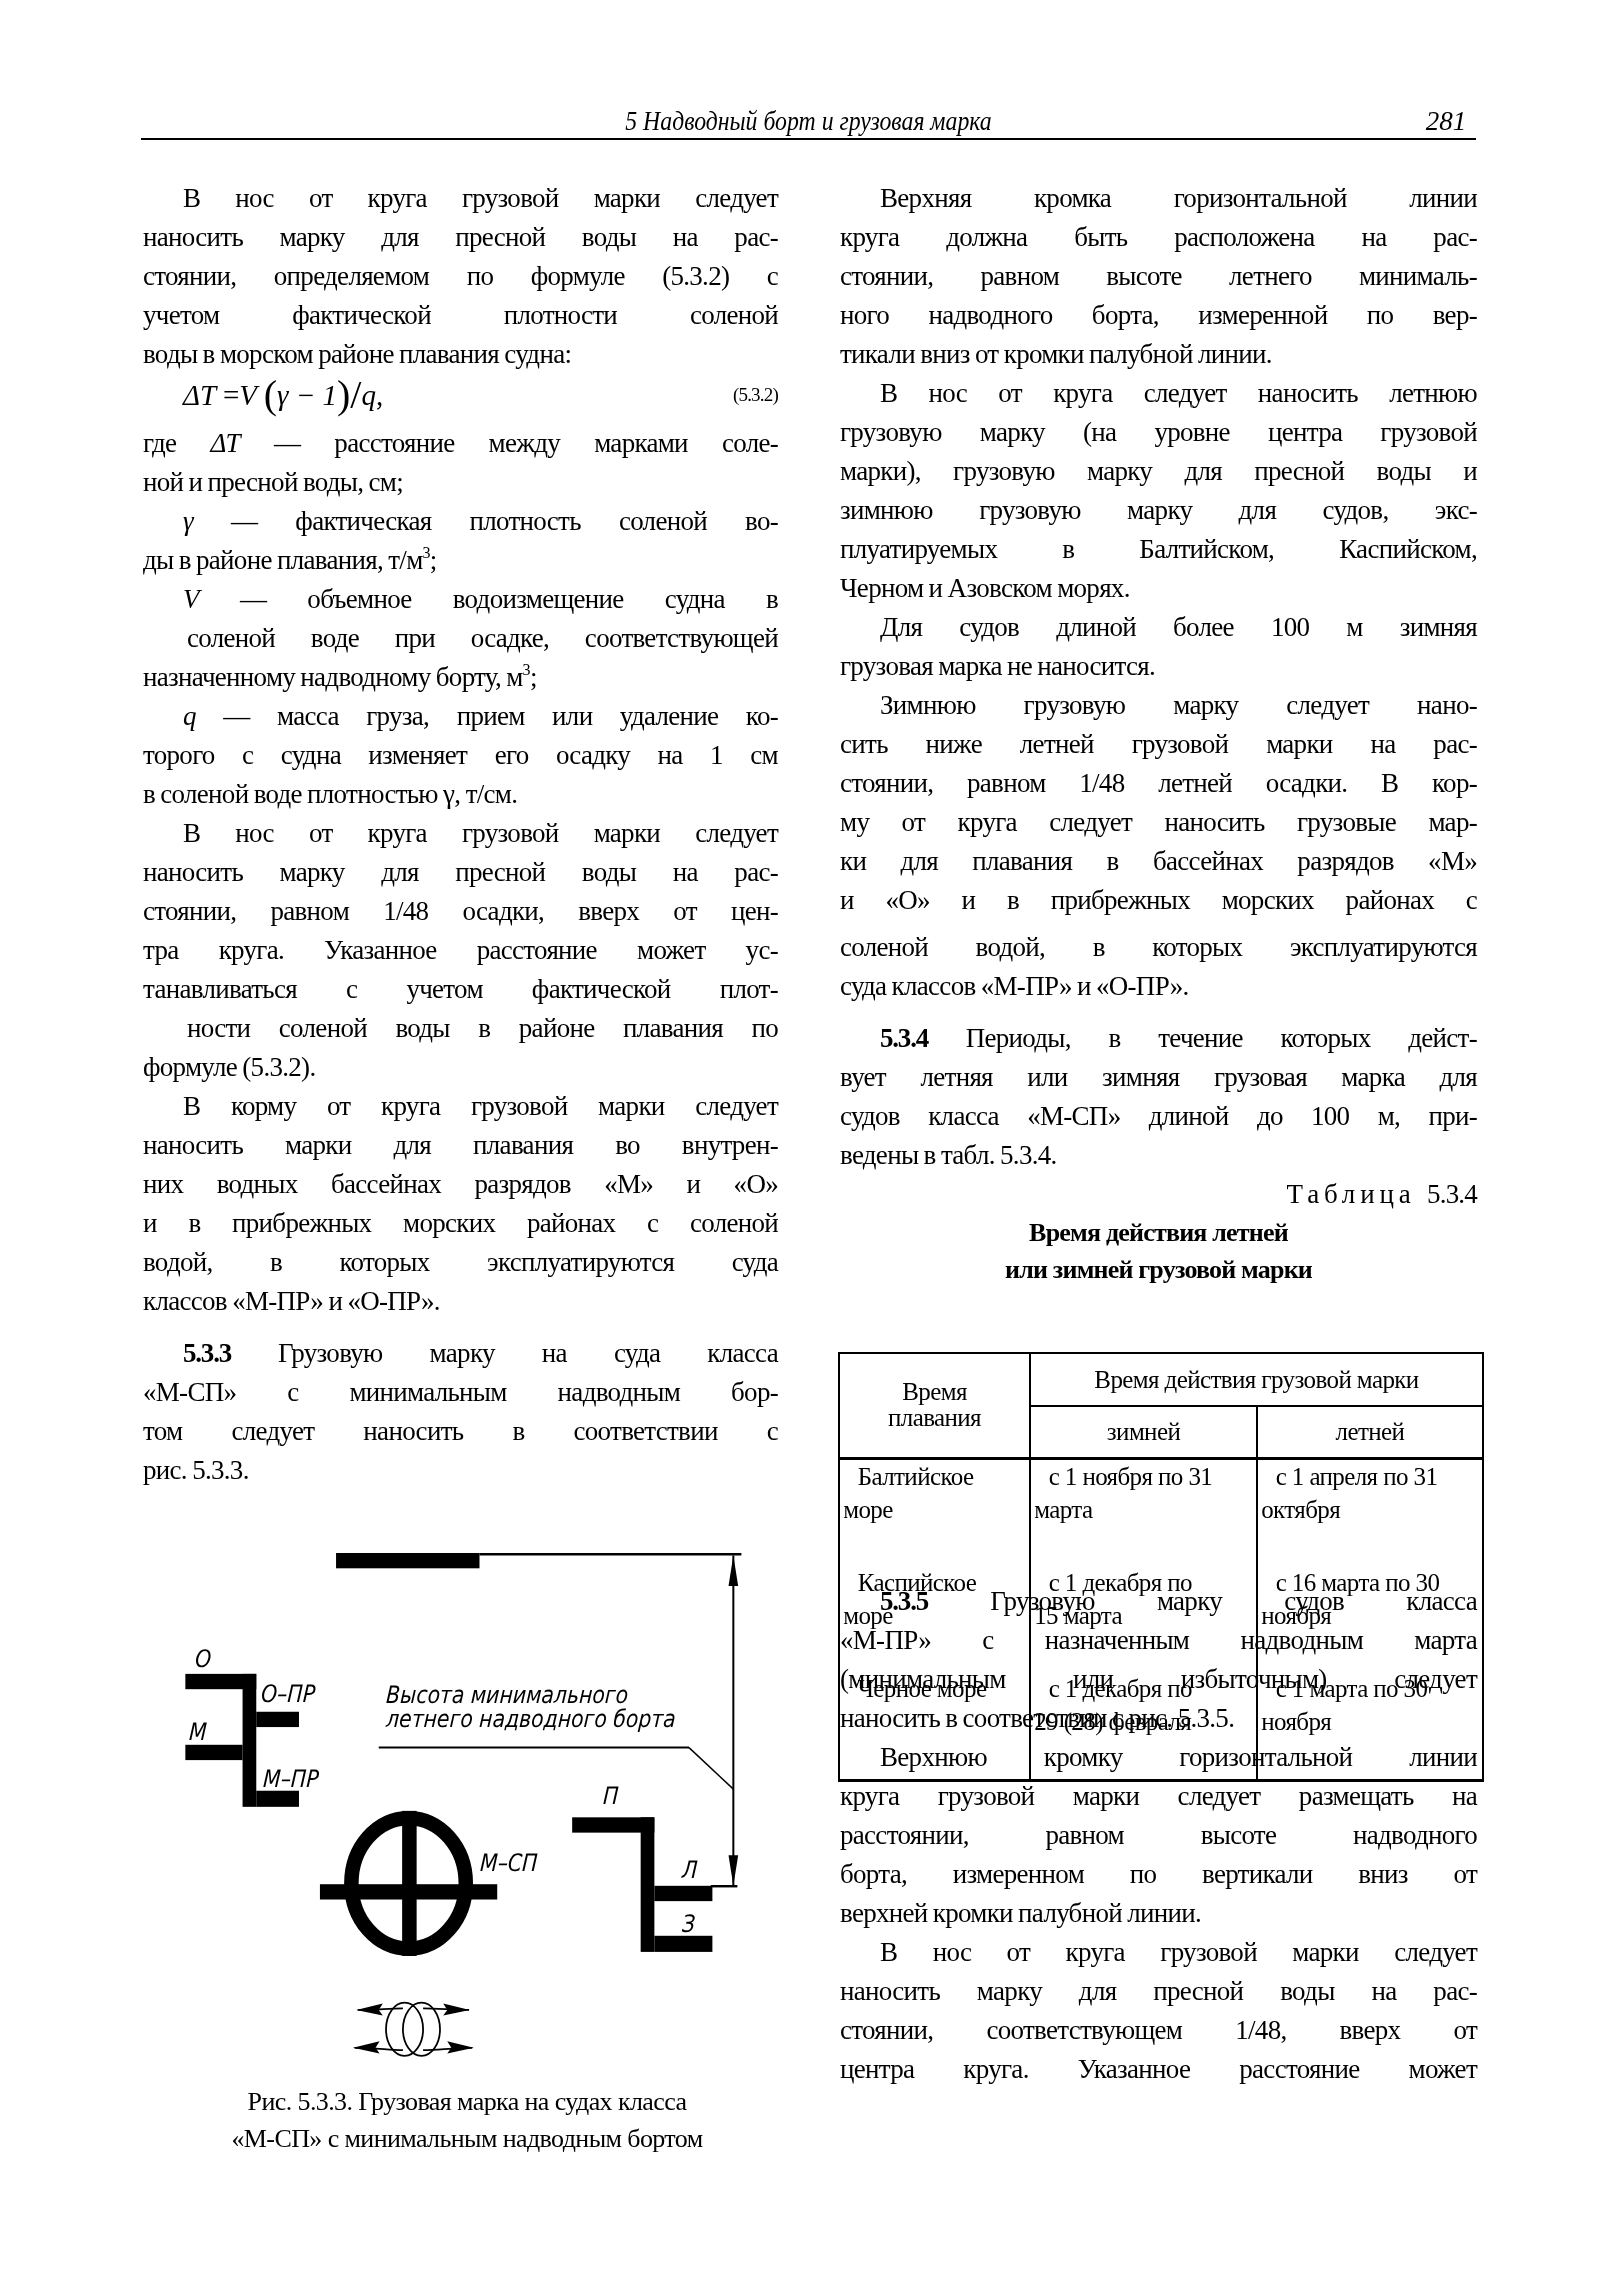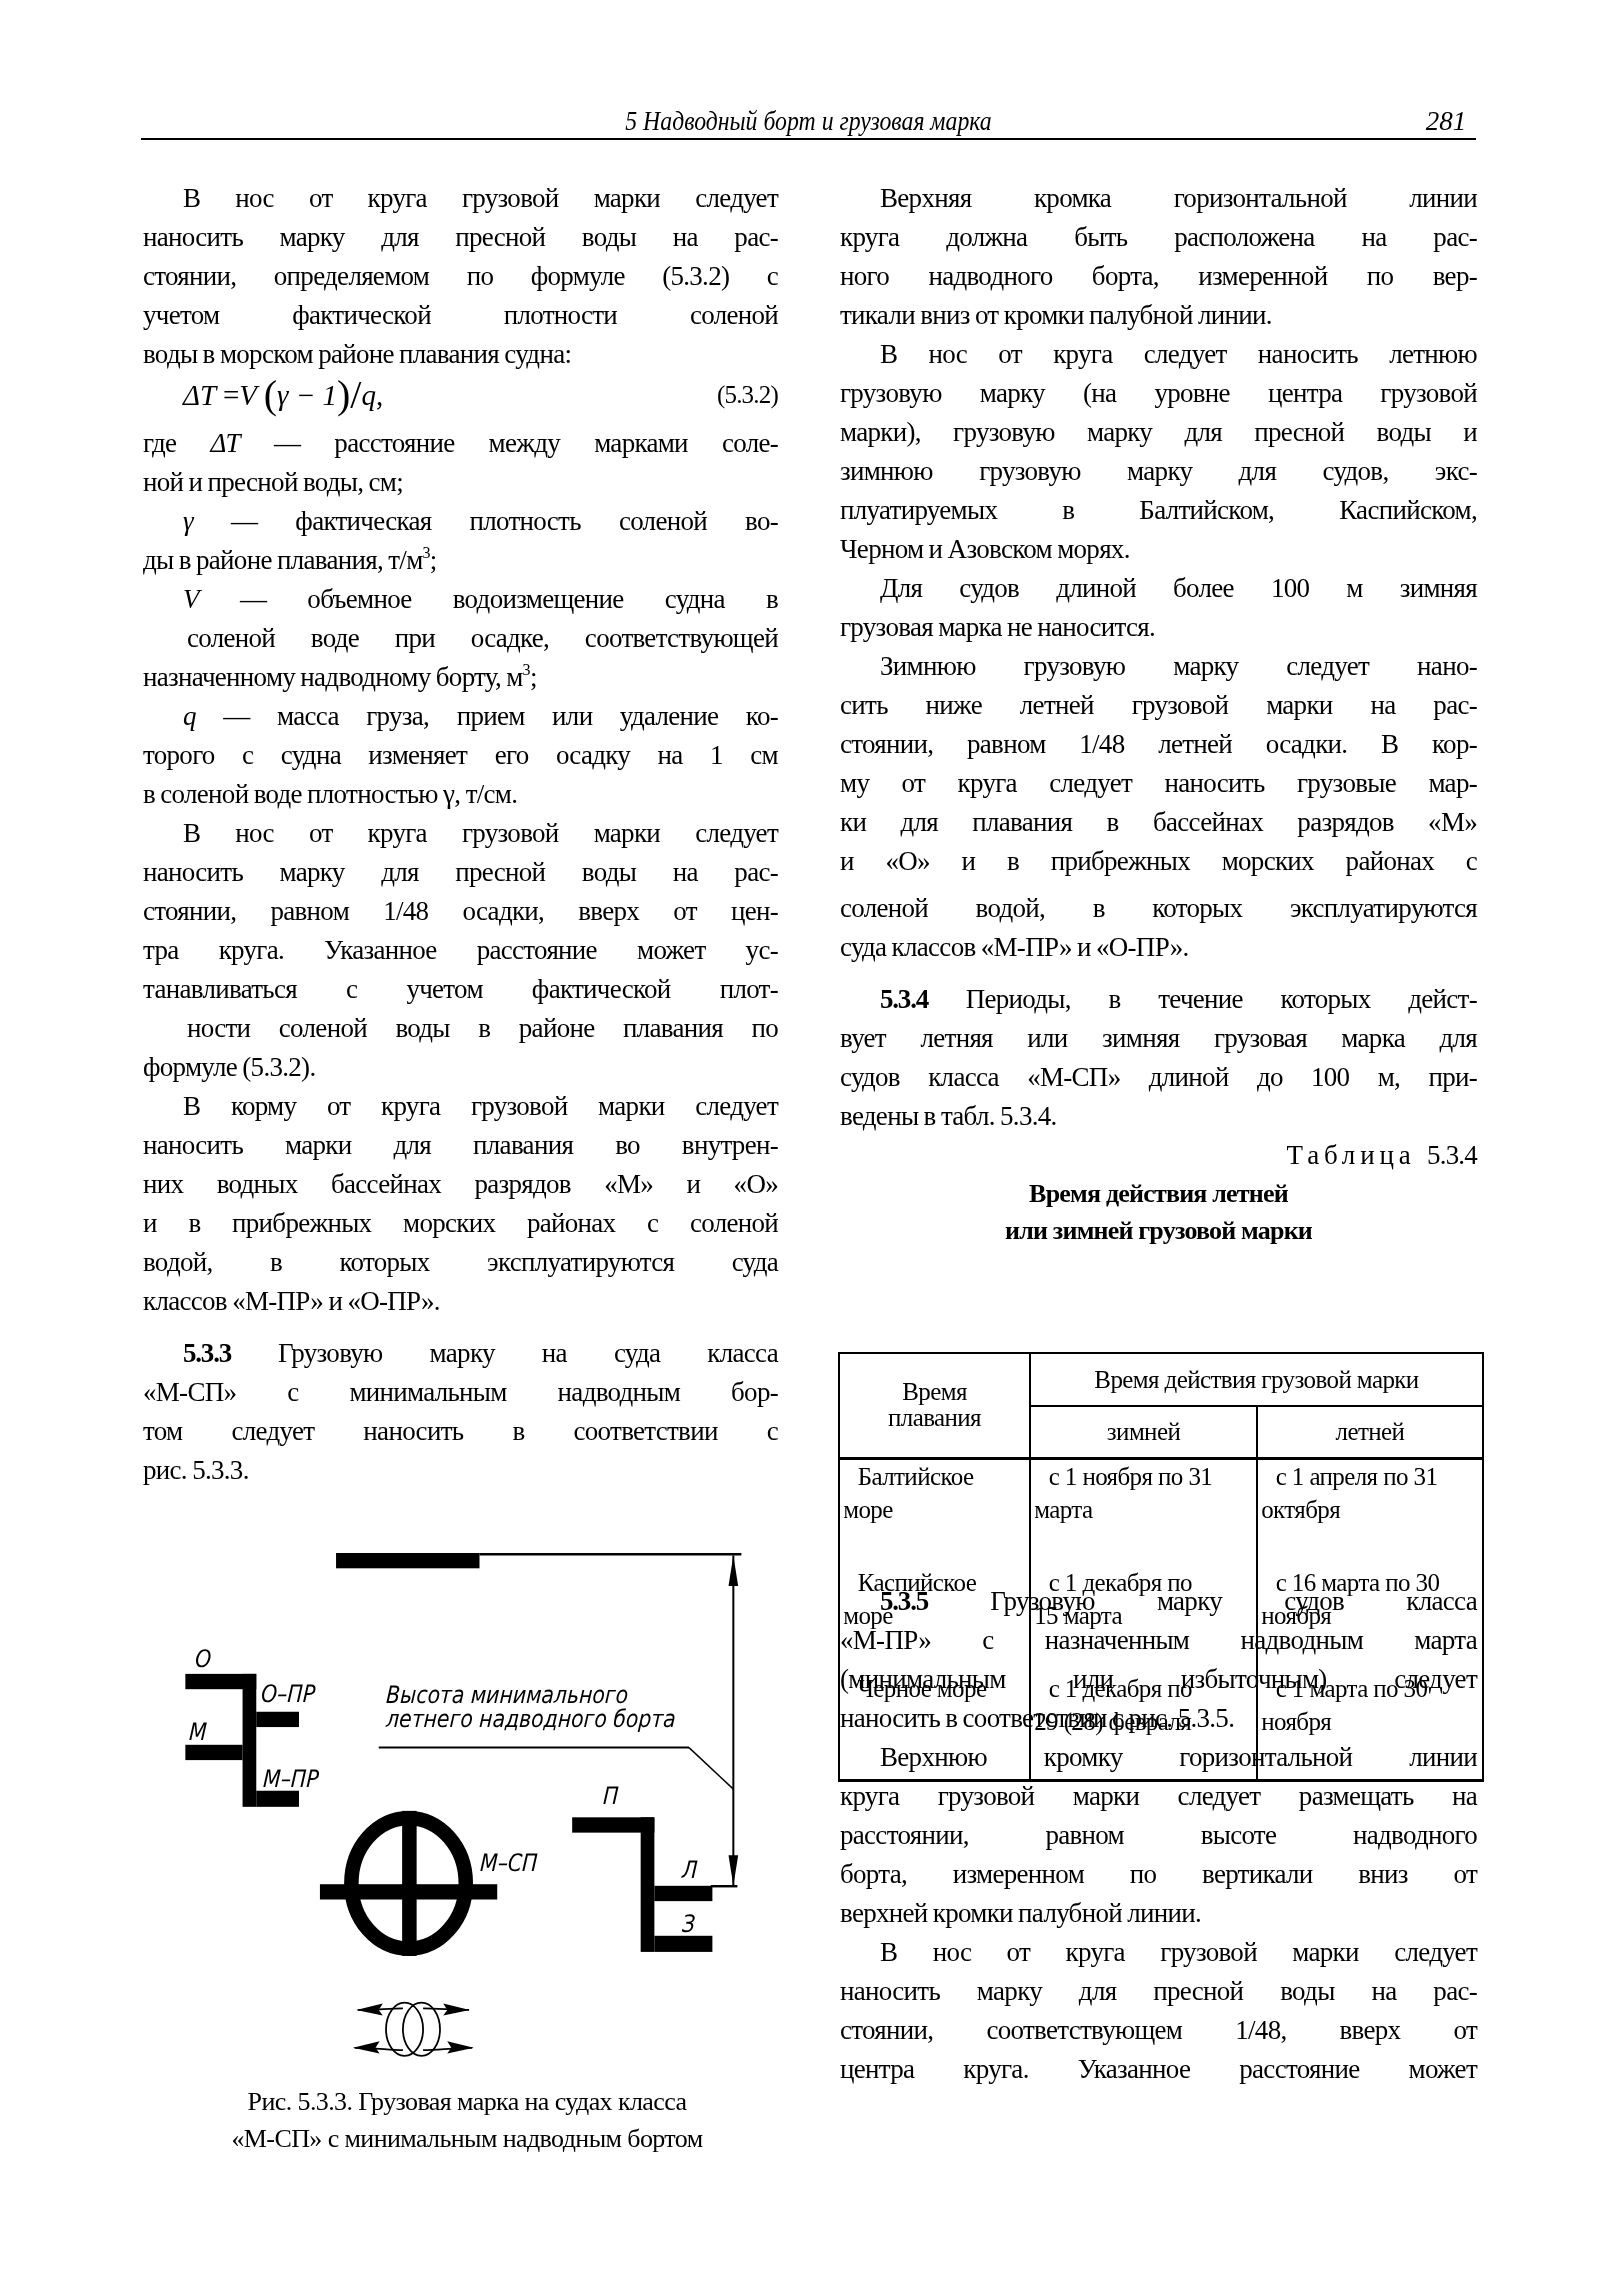--- a/index.html
+++ b/index.html
@@ -23,21 +23,21 @@
   .line.last { text-align-last: left; }
   .line.indent { padding-left: 40px; }
   .gap { display: block; height: 13px; }
   .bold { font-weight: bold; letter-spacing: -1.2px; }
   i.var { font-style: italic; }
   sup { font-size: 16px; line-height: 0; vertical-align: 11.3px; }
 
   .formula { position: relative; height: 50px; font-size: 29px; line-height: 42px; }
   .formula .expr { position: absolute; left: 40px; top: 0; font-style: italic; white-space: nowrap; }
   .formula .expr .big { font-size: 40px; font-style: normal; vertical-align: -3.2px; }
-  .formula .num { position: absolute; right: 0; top: 0; font-size: 25px; letter-spacing: -0.8px; }
+  .formula .num { position: absolute; right: 0; top: 0; font-size: 19px; letter-spacing: -0.8px; }
 
   .table-label { display: block; height: 39px; font-size: 27px; line-height: 39px; text-align: right;
           letter-spacing: 4.8px; }
   .table-label .n { letter-spacing: -0.8px; }
   .table-title { display: block; text-align: center; font-weight: bold; font-size: 26px; line-height: 37px;
           letter-spacing: -0.8px; }
 
   table.t534 { position: absolute; left: 838px; top: 1352px; width: 645px; height: 430px;
           border-collapse: collapse; table-layout: fixed; font-size: 25px; }
   table.t534 td, table.t534 th { border: 2.4px solid #000; padding: 0 3.2px; font-weight: normal;
@@ -193,20 +193,21 @@
   <div class="caption">
     <div>Рис. 5.3.3. Грузовая марка на судах класса</div>
     <div>«М-СП» с минимальным надводным бортом</div>
   </div>
 </div>
 
 <div class="col right">
   <div>
     <span class="line indent" style="display: block;">Верхняя кромка горизонтальной линии</span>
     <span class="line" style="display: block;">круга должна быть расположена на рас-</span>
+    <span class="line" style="display: block;">стоянии, равном высоте летнего минималь-</span>
     <span class="line" style="display: block;">ного надводного борта, измеренной по вер-</span>
     <span class="line last" style="display: block;">тикали вниз от кромки палубной линии.</span>
   </div>
   <div>
     <span class="line indent" style="display: block;">В нос от круга следует наносить летнюю</span>
     <span class="line" style="display: block;">грузовую марку (на уровне центра грузовой</span>
     <span class="line" style="display: block;">марки), грузовую марку для пресной воды и</span>
     <span class="line" style="display: block;">зимнюю грузовую марку для судов, экс-</span>
     <span class="line" style="display: block;">плуатируемых в Балтийском, Каспийском,</span>
     <span class="line last" style="display: block;">Черном и Азовском морях.</span>

